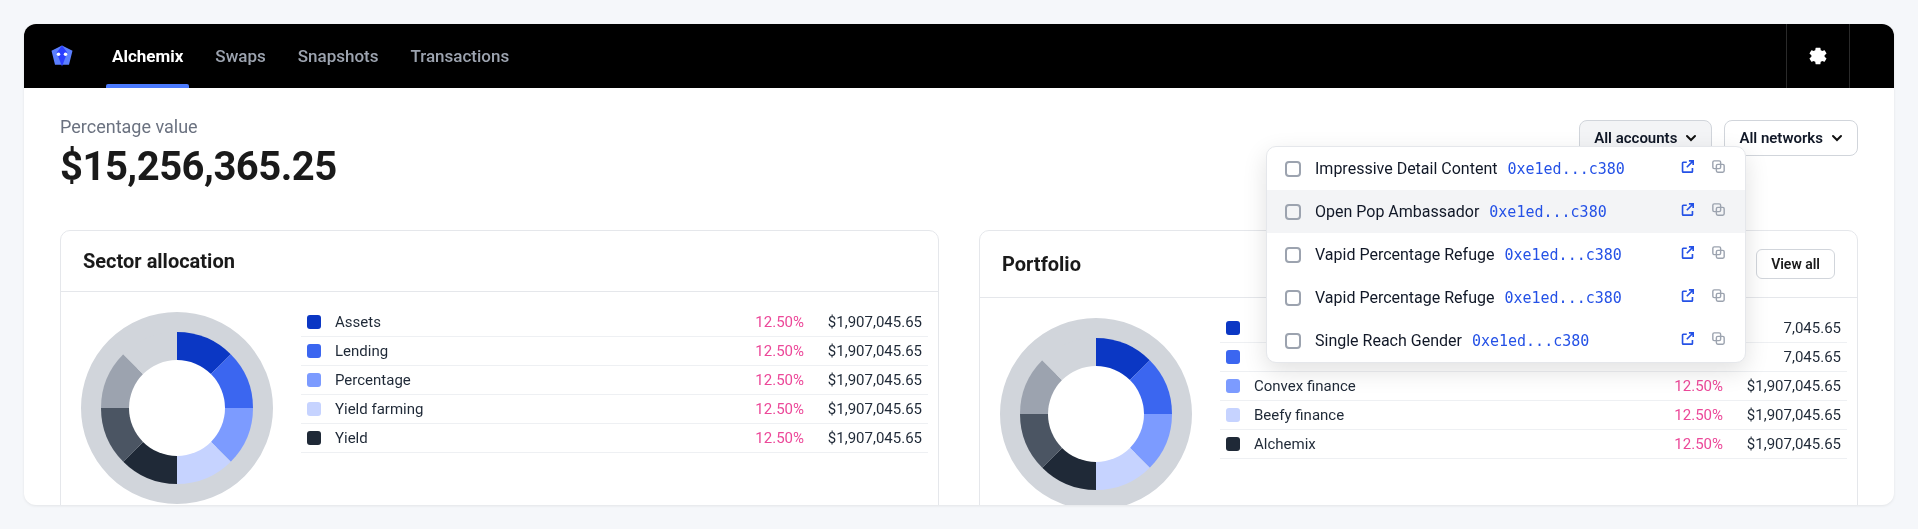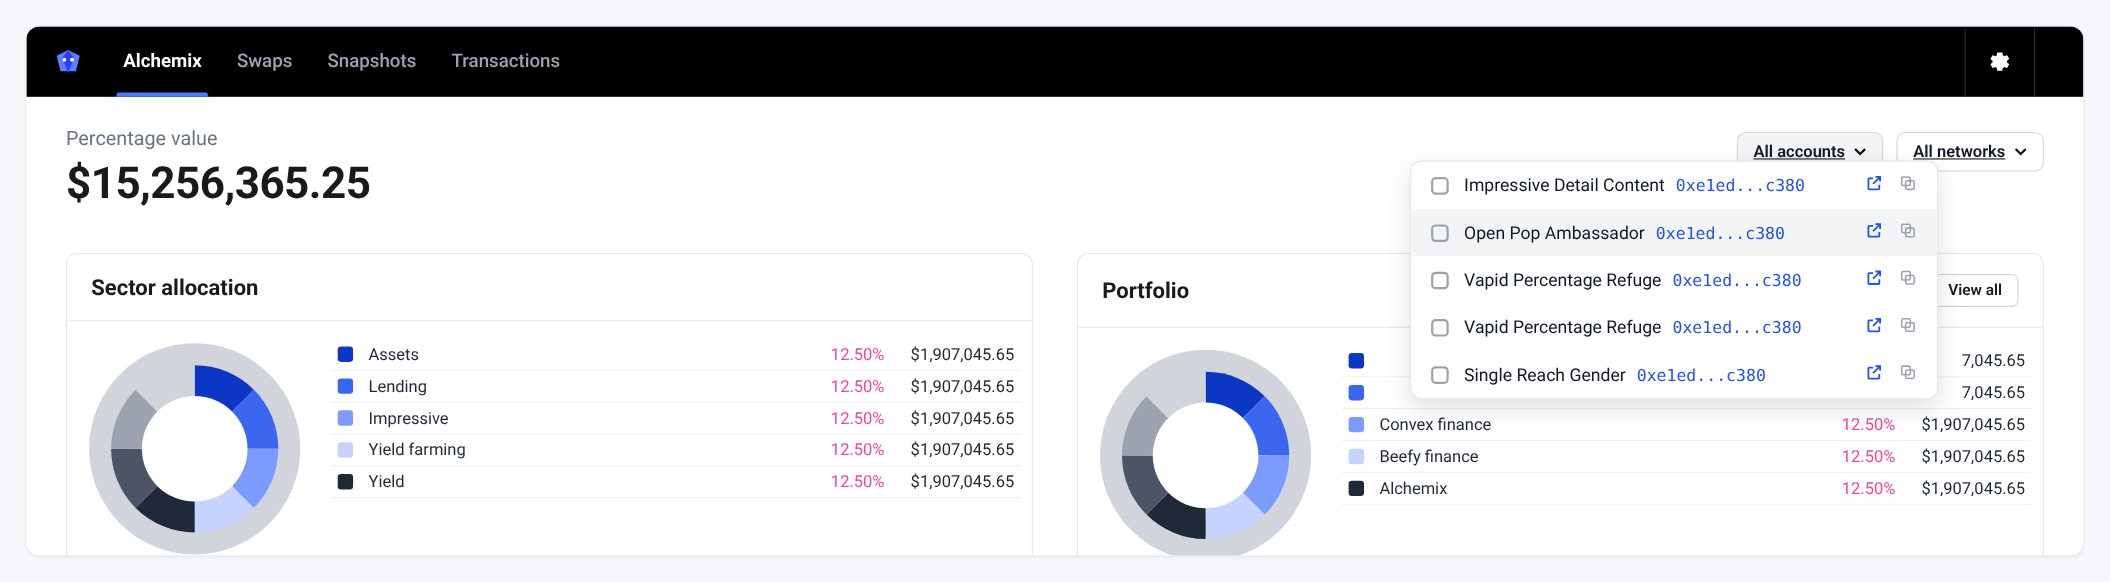--- a/index.html
+++ b/index.html
@@ -97,21 +97,20 @@
   .big-value {
     font-size: 40px;
     font-weight: 700;
     letter-spacing: -0.5px;
   }
   .filters {
     margin-left: auto;
     display: flex;
     gap: 12px;
     margin-top: 4px;
-    text-decoration: underline;
   }
   .dropdown {
     border: 1px solid #d1d5db;
     border-radius: 8px;
     padding: 8px 14px;
     font-size: 15px;
     font-weight: 600;
     color: #111827;
     display: flex;
     align-items: center;
@@ -185,21 +184,21 @@
     border-radius: 3px;
   }
   .legend-name { color: #1f2937; }
   .legend-pct { color: #ec4899; text-align: right; }
   .legend-amt { color: #1f2937; text-align: right; white-space: nowrap; }
 
   
   .accounts-popover {
     position: absolute;
     top: 58px;
-    right: 132px;
+    right: 148px;
     width: 480px;
     background: #fff;
     border: 1px solid #e5e7eb;
     border-radius: 10px;
     box-shadow: 0 8px 24px rgba(0,0,0,0.12);
     overflow: hidden;
     z-index: 50;
   }
   .acct-row {
     display: flex;
@@ -401,21 +400,21 @@
               <div class="legend-amt">$1,907,045.65</div>
             </div>
             <div class="legend-row">
               <div class="swatch" style="background:#3b66f0"></div>
               <div class="legend-name">Lending</div>
               <div class="legend-pct">12.50%</div>
               <div class="legend-amt">$1,907,045.65</div>
             </div>
             <div class="legend-row">
               <div class="swatch" style="background:#7c9bff"></div>
-              <div class="legend-name">Impressive</div>
+              <div class="legend-name">Percentage</div>
               <div class="legend-pct">12.50%</div>
               <div class="legend-amt">$1,907,045.65</div>
             </div>
             <div class="legend-row">
               <div class="swatch" style="background:#c6d3ff"></div>
               <div class="legend-name">Yield farming</div>
               <div class="legend-pct">12.50%</div>
               <div class="legend-amt">$1,907,045.65</div>
             </div>
             <div class="legend-row">

